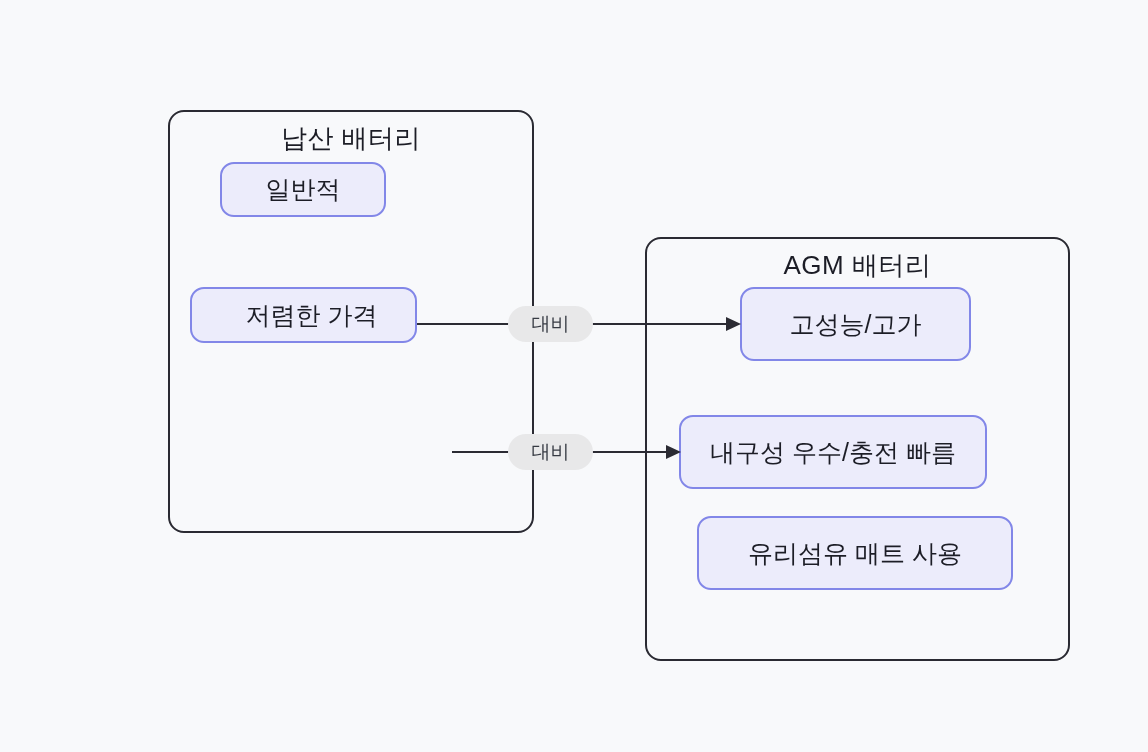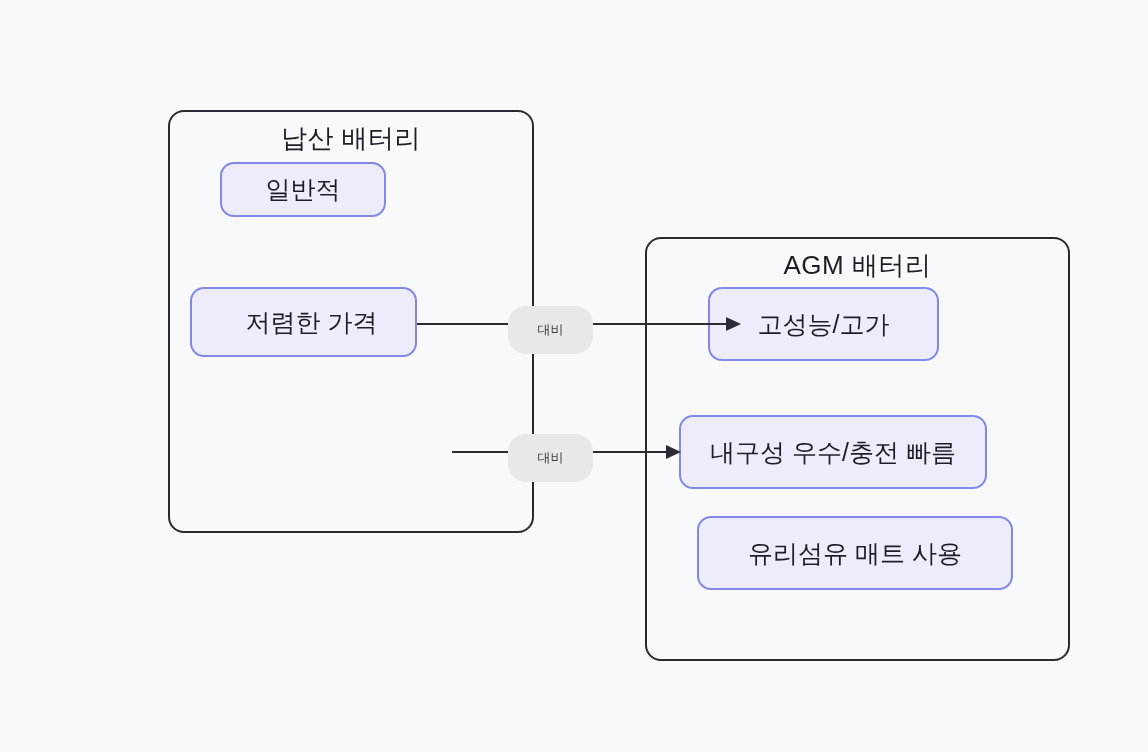--- a/index.html
+++ b/index.html
@@ -49,50 +49,50 @@
     justify-content:center;
     box-sizing:border-box;
     background:var(--node-fill);
     border:2px solid var(--node-border);
     border-radius:14px;
     font-size:25px;
     color:var(--text);
     white-space:nowrap;
   }
   .node-general{left:220px;top:162px;width:166px;height:55px;}
-  .node-low-price{left:190px;top:287px;width:227px;height:70px;padding-left:16px;}
+  .node-low-price{left:190px;top:287px;width:227px;height:56px;padding-left:16px;}
   .node-short-life{left:155px;top:415px;width:297px;height:74px;}
-  .node-high-perf{left:708px;top:287px;width:231px;height:74px;}
+  .node-high-perf{left:740px;top:287px;width:231px;height:74px;}
   .node-durable{left:679px;top:415px;width:308px;height:74px;}
   .node-glass-mat{left:697px;top:516px;width:316px;height:74px;}
   .edge-line{
     position:absolute;
     height:2.5px;
     background:var(--edge-line);
   }
   .edge-line-1{left:417px;top:322.5px;width:311px;}
   .edge-line-2{left:452px;top:450.5px;width:216px;}
   .arrowhead{
     position:absolute;
     width:0;height:0;
     border-top:7.5px solid transparent;
     border-bottom:7.5px solid transparent;
     border-left:15px solid var(--edge-line);
   }
   .arrowhead-1{left:726px;top:316.5px;}
   .arrowhead-2{left:666px;top:444.5px;}
   .edge-label{
     position:absolute;
-    width:85px;height:48px;
+    width:85px;height:36px;
     display:flex;
     align-items:center;
     justify-content:center;
     background:var(--edge-label-bg);
     border-radius:18px;
-    font-size:13px;
+    font-size:19px;
     color:var(--edge-label-text);
   }
   .edge-label-1{left:508px;top:306px;}
   .edge-label-2{left:508px;top:434px;}
 </style>
 </head>
 <body>
 
 <div class="canvas">
 

